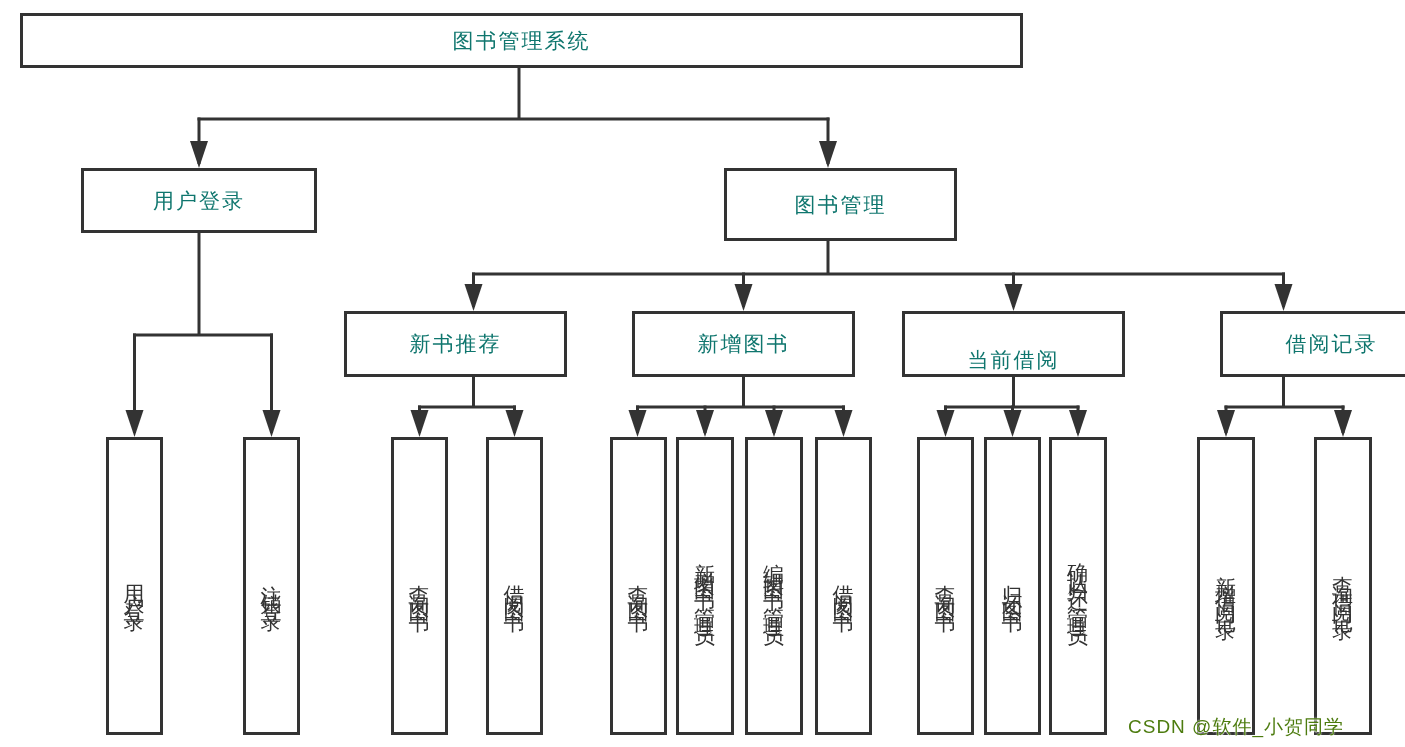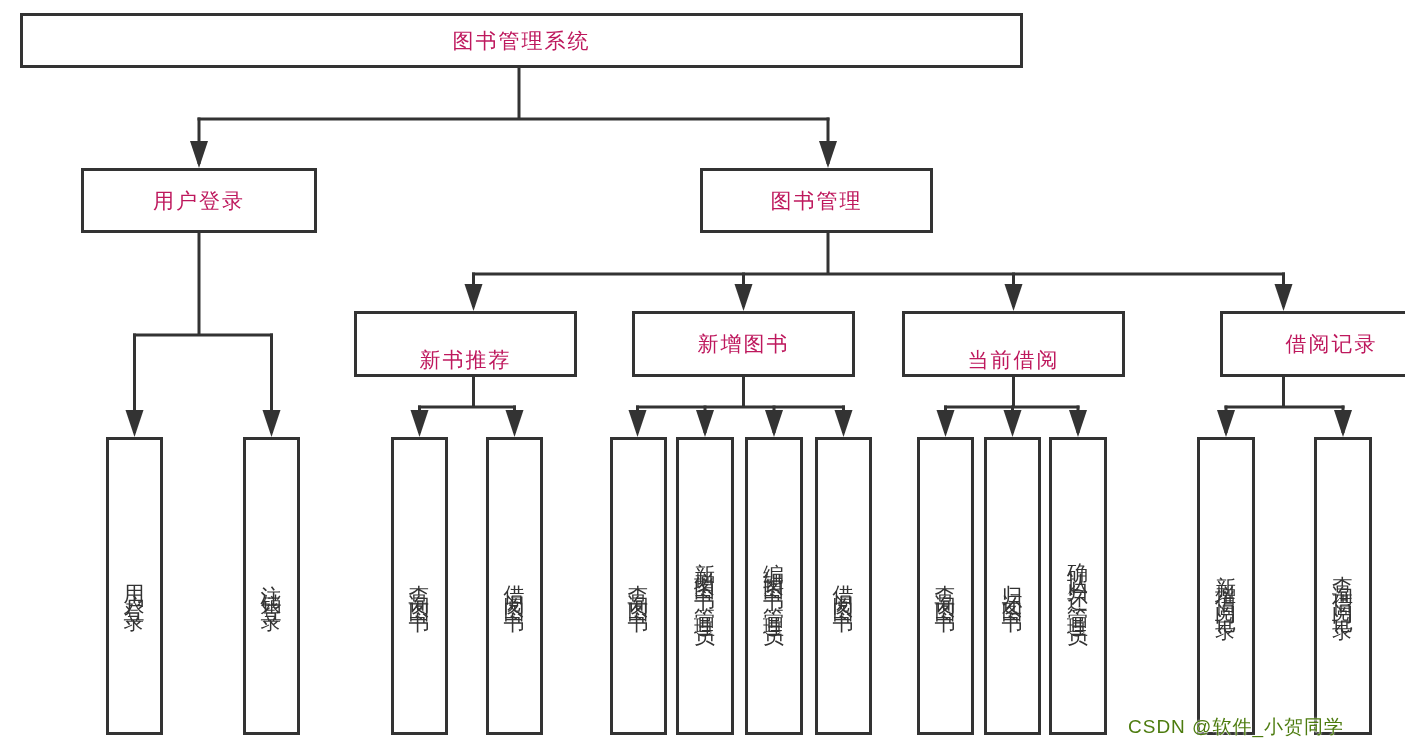--- a/index.html
+++ b/index.html
@@ -25,31 +25,31 @@
     border: 3px solid #333333;
     background: #ffffff;
     display: flex;
     align-items: center;
     justify-content: center;
     color: #333333;
   }
   .h-label {
     font-size: 21px;
     letter-spacing: 2px;
-    color: #be185d;
+    color: #0f766e;
     white-space: nowrap;
   }
   
   .n-root  { left: 20px;  top: 13px;  width: 1003px; height: 55px; }
   
   .n-login { left: 81px;  top: 168px; width: 236px;  height: 65px; }
-  .n-mgmt  { left: 700px; top: 168px; width: 233px;  height: 65px; font-family: Liberation Serif, serif; }
+  .n-mgmt  { left: 724px; top: 168px; width: 233px;  height: 73px; font-family: Liberation Serif, serif; }
   
   .n-l3    { top: 311px; width: 223px; height: 66px; }
-  .n-new   { left: 354px; align-items: flex-end; }
+  .n-new   { left: 344px; }
   .n-bor   { left: 632px; }
   .n-cur   { left: 902px; align-items: flex-end; }
   .n-rec   { left: 1220px; }
   
   .leaf { top: 437px; width: 57px; height: 298px; }
   .leaf .v-label {
     writing-mode: vertical-rl;
     text-orientation: mixed;
     font-size: 21px;
     line-height: 1.1;

